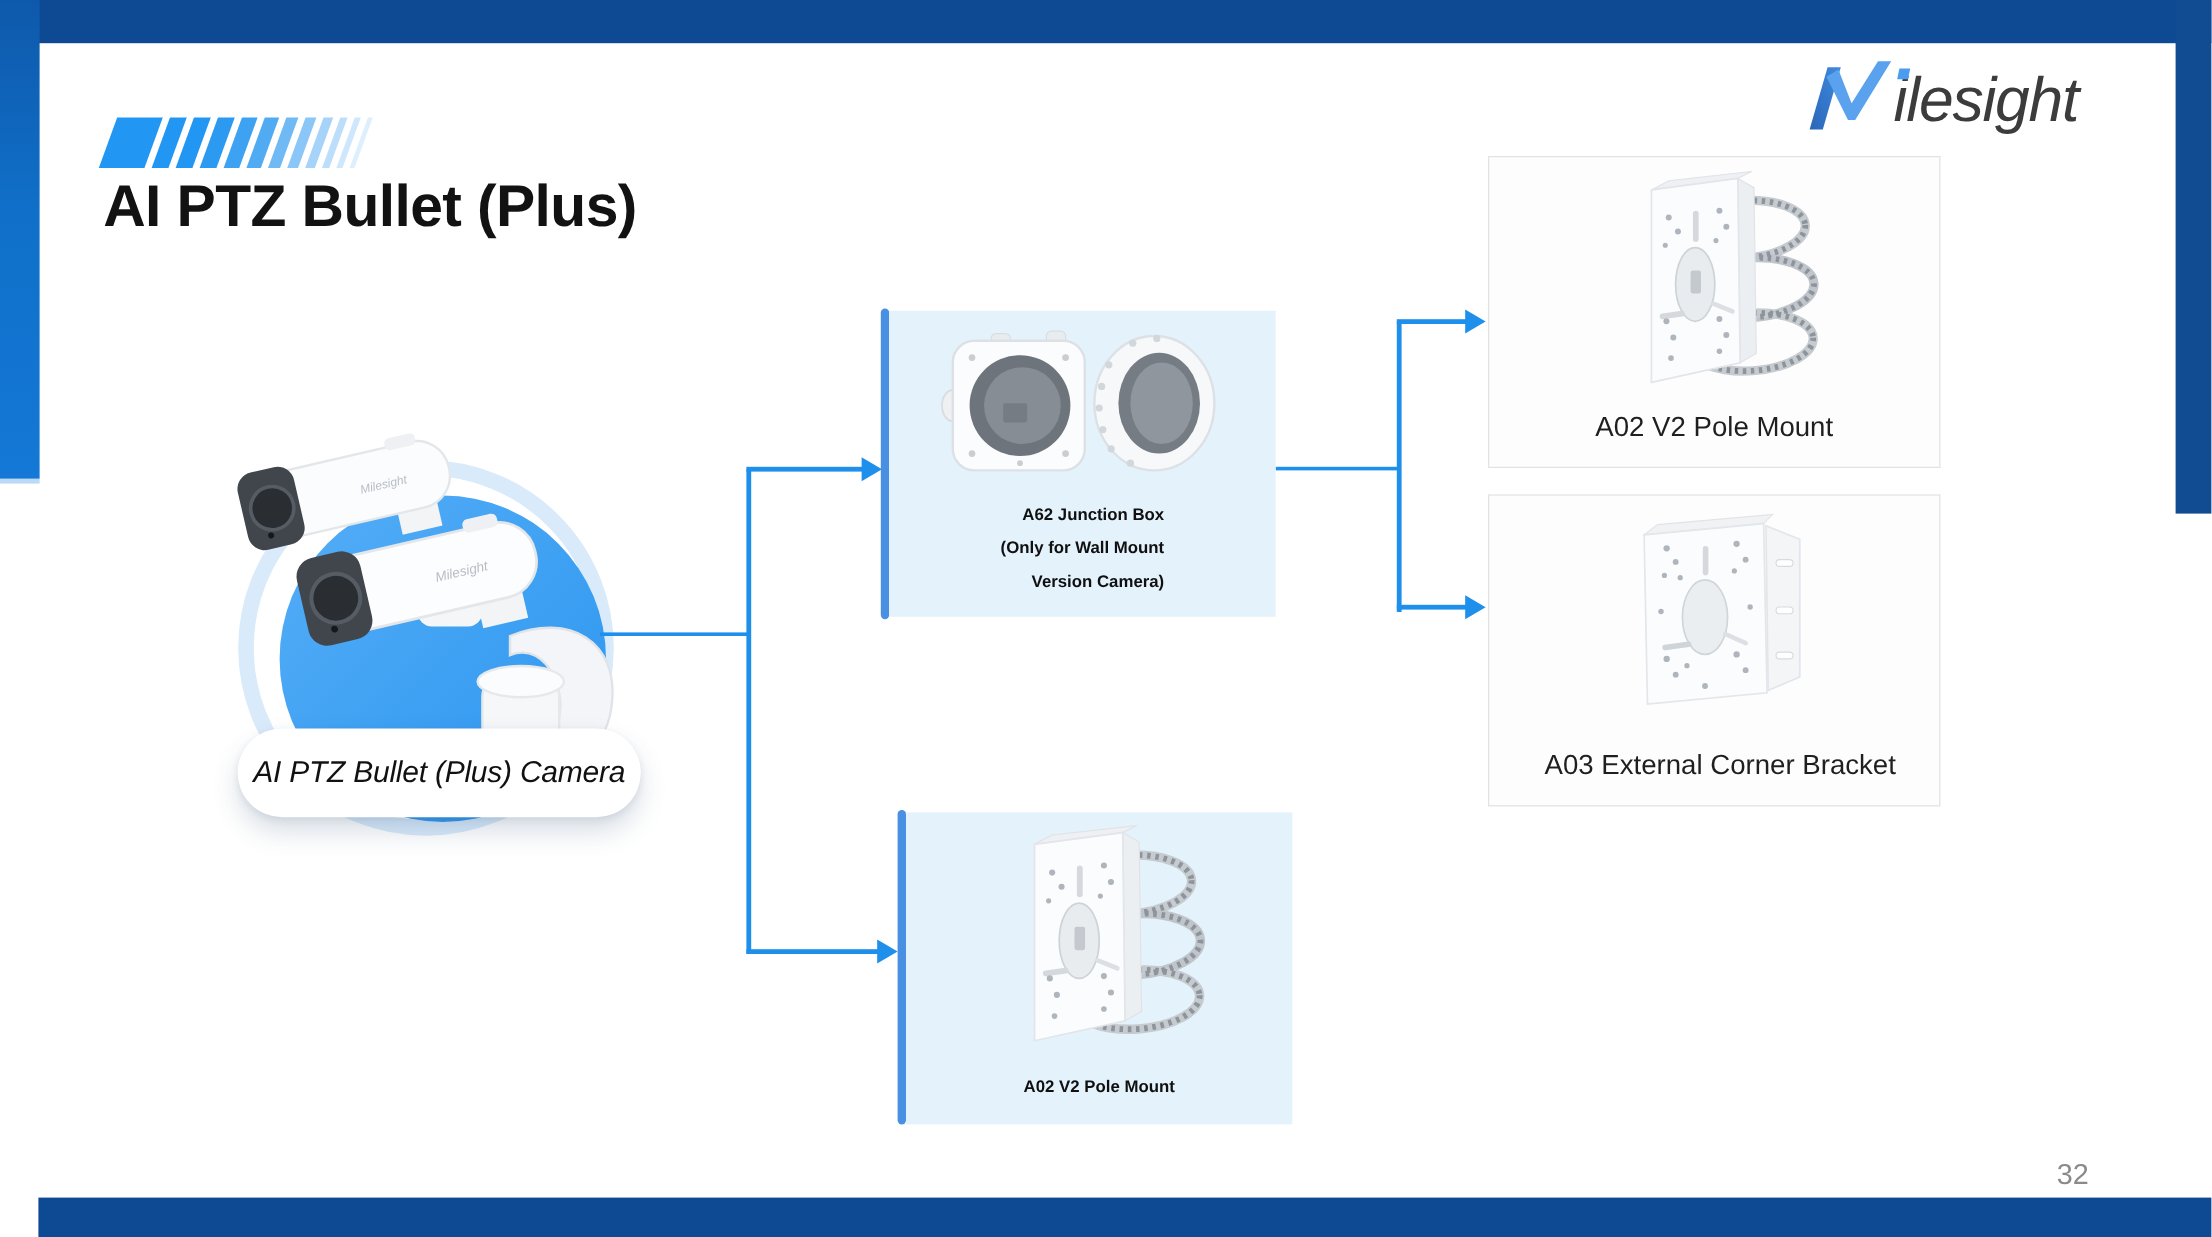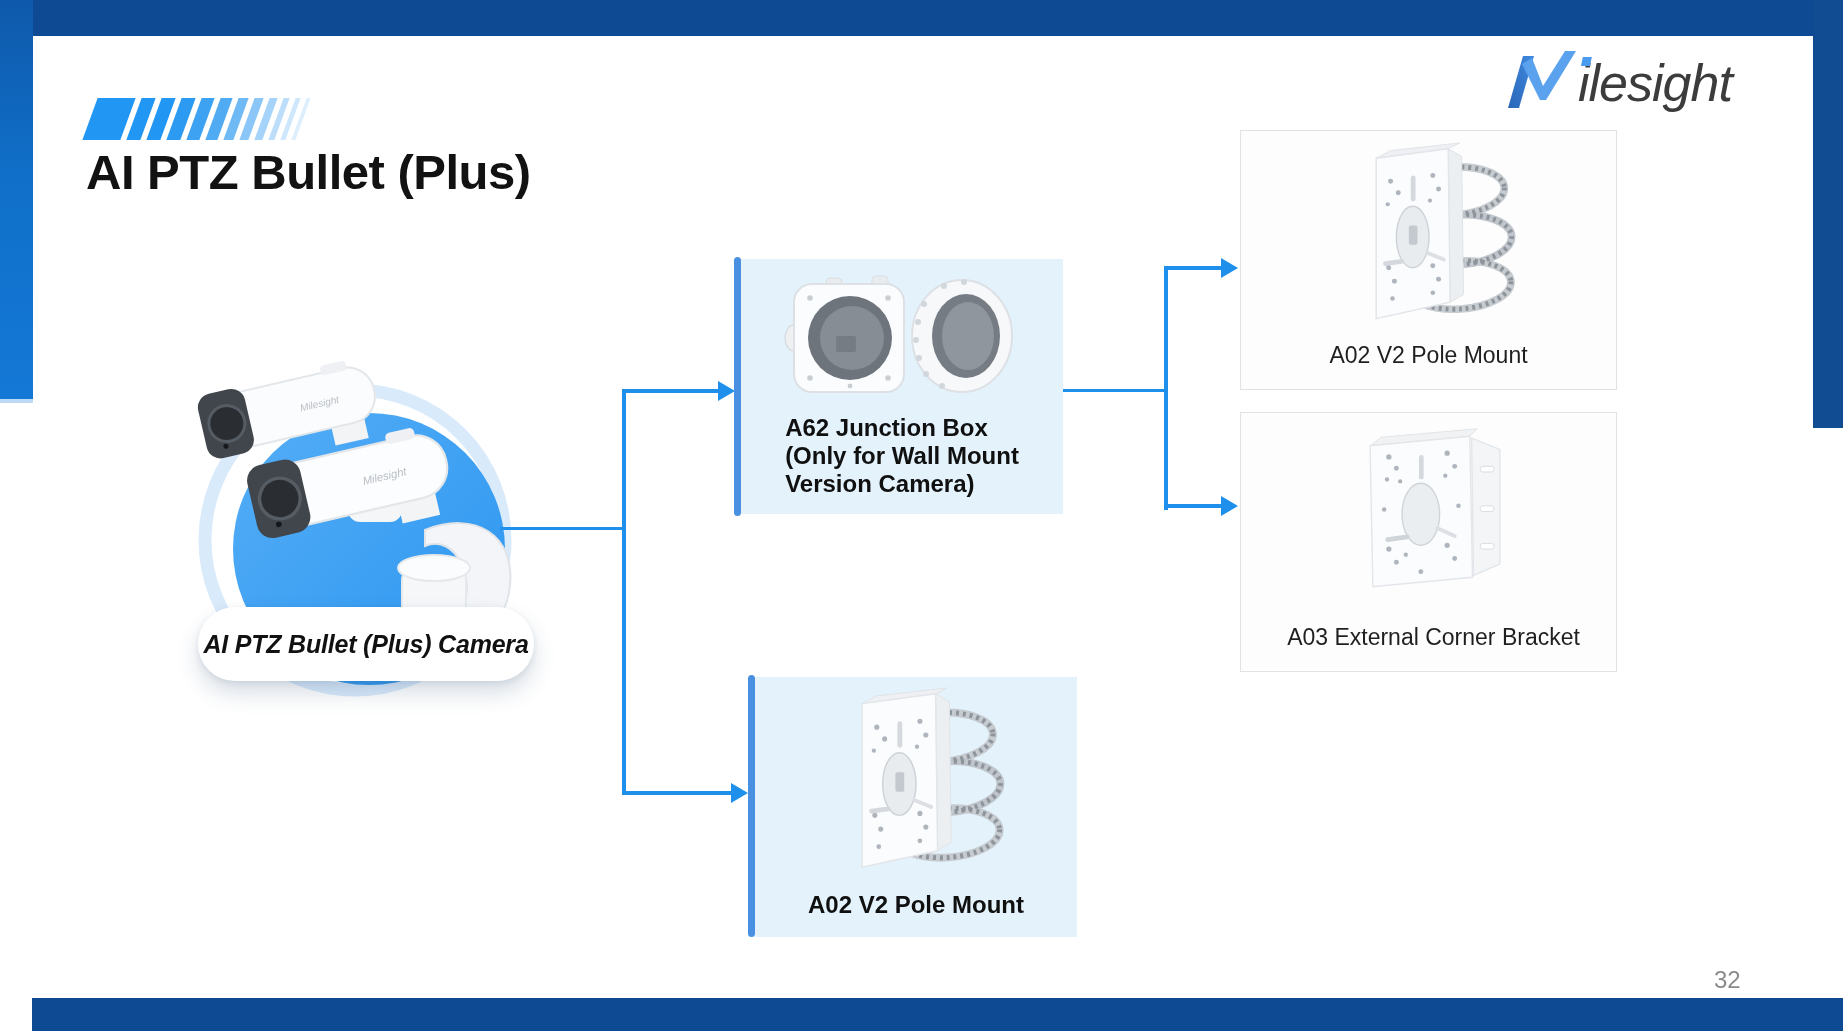--- a/index.html
+++ b/index.html
@@ -27,34 +27,34 @@
   
   .logo { position:absolute; left:1496px; top:44px; width:240px; height:70px; }
 
   
   .camera-illo { position:absolute; left:170px; top:360px; width:380px; height:350px; }
   .camera-pill {
     position:absolute; left:198px; top:607px; width:336px; height:74px;
     background:#ffffff; border-radius:37px;
     box-shadow:0 12px 22px rgba(40,70,110,0.18), 0 2px 6px rgba(40,70,110,0.10);
     display:flex; align-items:center; justify-content:center;
-    font-size:25px; font-weight:bold; font-style:italic; color:#111111; letter-spacing:-0.2px;
+    font-size:25px; font-weight:normal; font-style:italic; color:#111111; letter-spacing:-0.2px;
   }
 
   
   .line { position:absolute; background:#1e8fea; }
   .arrowhead { position:absolute; width:0; height:0;
                border-top:10px solid transparent; border-bottom:10px solid transparent;
                border-left:17px solid #1e8fea; }
 
   
   .hcard-bar { position:absolute; width:7px; background:#4a90e2; border-radius:4px; }
   .hcard { position:absolute; background:#e4f2fb; display:flex; flex-direction:column; align-items:center; }
   .hcard .art { flex:1; display:flex; align-items:center; justify-content:center; width:100%; }
-  .hcard-label { font-size:24px; font-weight:bold; color:#101010; line-height:28px; text-align:left; }
+  .hcard-label { font-size:14px; font-weight:bold; color:#101010; line-height:28px; text-align:right; }
   .junction-text { margin-bottom:16px; }
   .polecard-label { margin-bottom:18px; }
 
   
   .ocard { position:absolute; width:377px; height:260px; background:#fdfdfe;
            border:1px solid #e2e2e2; display:flex; flex-direction:column; align-items:center; }
   .ocard .art { flex:1; display:flex; align-items:center; justify-content:center; width:100%; }
   .ocard-label { font-size:23px; font-weight:400; color:#1f1f1f; margin-bottom:20px; text-align:center; }
 
   

